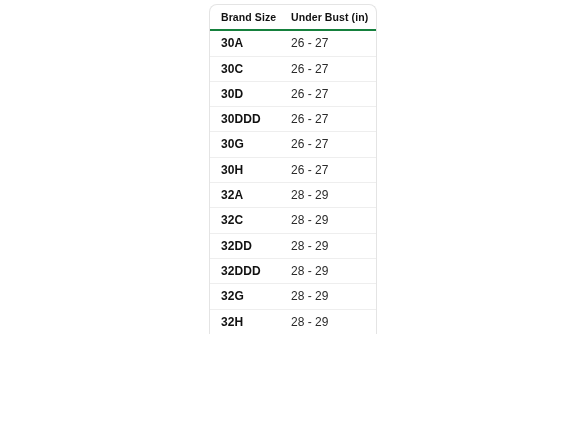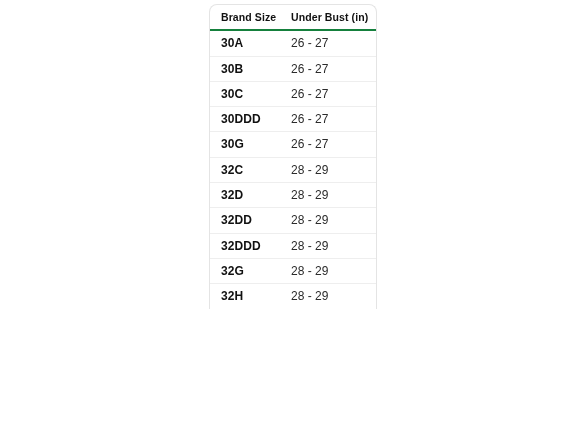--- a/index.html
+++ b/index.html
@@ -82,41 +82,45 @@
         <th>Brand Size</th>
         <th>Under Bust (in)</th>
       </tr>
     </thead>
     <tbody id="chart-body">
         <tr>
           <td class="brand-cell">30A</td>
           <td>26 - 27</td>
         </tr>
         <tr>
-          <td class="brand-cell">30B</td>
+          <td class="brand-cell">30C</td>
           <td>26 - 27</td>
         </tr>
         <tr>
-          <td class="brand-cell">30C</td>
+          <td class="brand-cell">30D</td>
           <td>26 - 27</td>
         </tr>
         <tr>
           <td class="brand-cell">30DDD</td>
           <td>26 - 27</td>
         </tr>
         <tr>
           <td class="brand-cell">30G</td>
           <td>26 - 27</td>
         </tr>
         <tr>
-          <td class="brand-cell">32C</td>
+          <td class="brand-cell">30H</td>
+          <td>26 - 27</td>
+        </tr>
+        <tr>
+          <td class="brand-cell">32A</td>
           <td>28 - 29</td>
         </tr>
         <tr>
-          <td class="brand-cell">32D</td>
+          <td class="brand-cell">32C</td>
           <td>28 - 29</td>
         </tr>
         <tr>
           <td class="brand-cell">32DD</td>
           <td>28 - 29</td>
         </tr>
         <tr>
           <td class="brand-cell">32DDD</td>
           <td>28 - 29</td>
         </tr>

